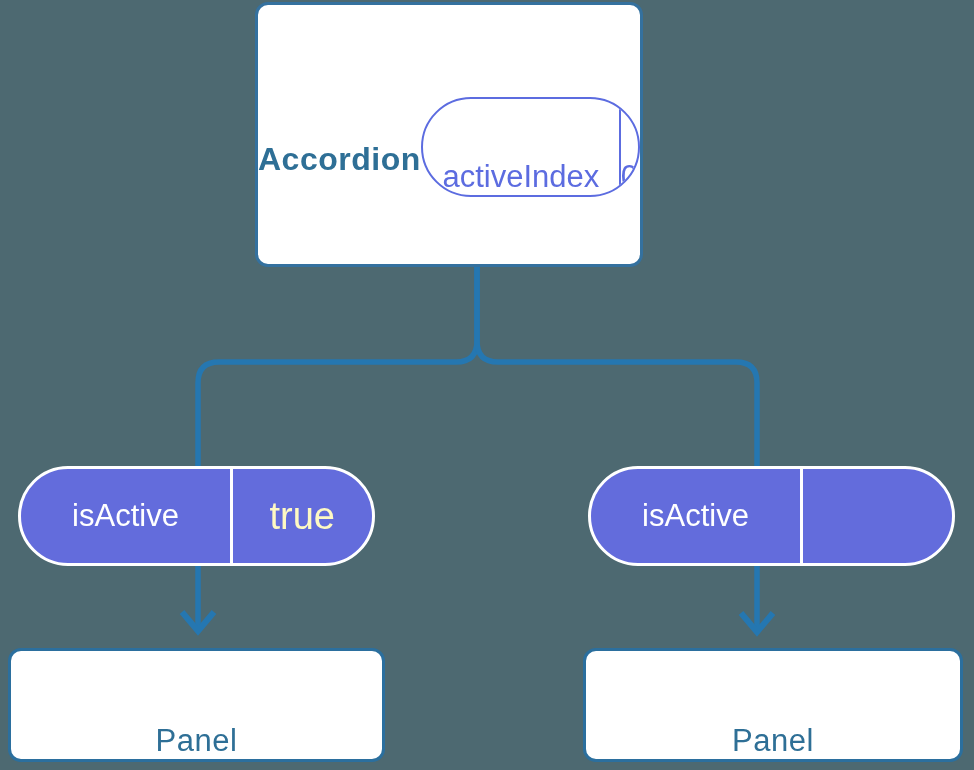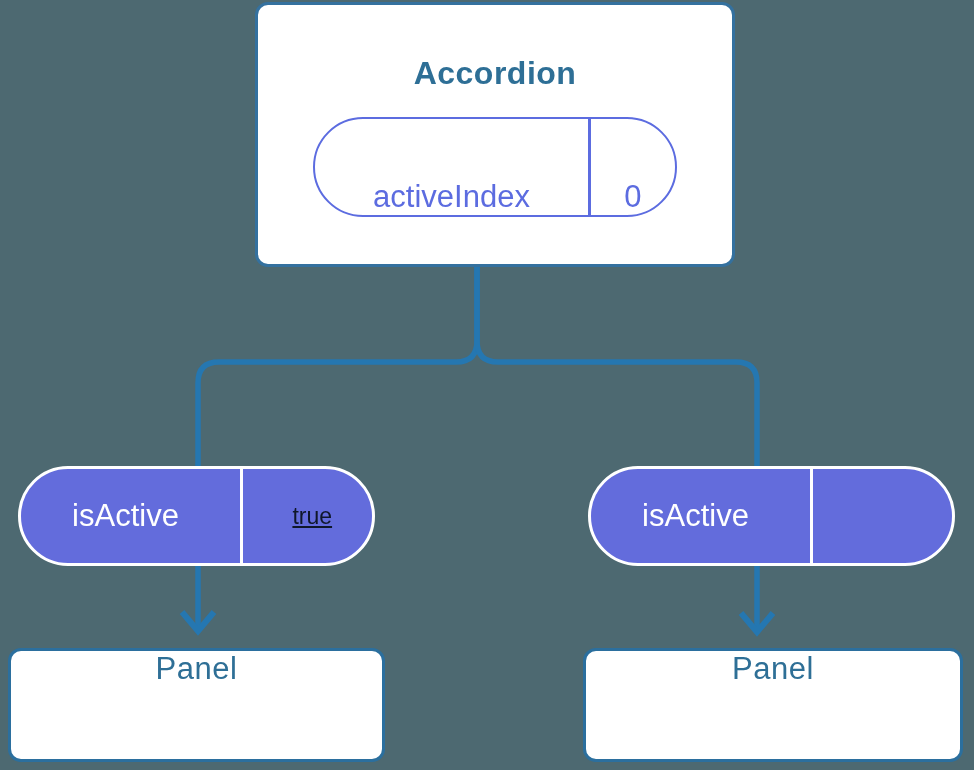--- a/index.html
+++ b/index.html
@@ -11,27 +11,27 @@
     position: relative;
   }
   .canvas { position: absolute; inset: 0; width: 974px; height: 770px; }
 
   
   .connector-svg { position: absolute; left: 0; top: 0; z-index: 1; }
 
   
   .root-node {
     position: absolute; left: 255px; top: 2px;
-    width: 480px; height: 265px;
+    width: 388px; height: 265px;
     background: #ffffff;
     border: 3px solid #34719f;
     border-radius: 13px;
     box-sizing: border-box;
     z-index: 2;
-    display: flex; flex-direction: column; align-items: center;
+    display: flex; flex-direction: row; align-items: center;
   }
   .root-title {
     margin-top: 48px;
     height: 40px; line-height: 40px;
     font-size: 32px; font-weight: 600;
     color: #2e6f96;
     letter-spacing: 0.5px;
   }
   .state-pill {
     margin-top: 24px;
@@ -61,46 +61,45 @@
   .prop-pill {
     position: absolute;
     height: 100px;
     background: #636cdc;
     border: 3px solid #ffffff;
     border-radius: 52px;
     box-sizing: border-box;
     z-index: 3;
     display: flex; align-items: stretch;
     overflow: hidden;
-    gap: 10px;
   }
   .prop-pill.left  { left: 18px;  top: 466px; width: 357px; }
   .prop-pill.right { left: 588px; top: 466px; width: 367px; }
   .prop-pill .seg-label {
     width: 209px;
     display: flex; align-items: center; justify-content: center;
     font-size: 31px; color: #ffffff;
   }
   .prop-pill .divider { width: 2.5px; background: #ffffff; height: 100%; }
   .prop-pill .seg-value {
     flex: 1;
     display: flex; align-items: center; justify-content: center;
-    font-size: 23px; color: #0f172a; text-decoration: underline;
+    font-size: 38px; color: #fef9c3;
   }
 
   
   .panel-node {
     position: absolute;
     height: 114px;
     background: #ffffff;
     border: 3px solid #2b6f9e;
     border-radius: 13px;
     box-sizing: border-box;
     z-index: 2;
-    display: flex; align-items: flex-start; justify-content: center;
+    display: flex; align-items: flex-end; justify-content: center;
   }
   .panel-node.left  { left: 8px;   top: 648px; width: 377px; }
   .panel-node.right { left: 583px; top: 648px; width: 380px; }
   .panel-title { font-size: 31px; font-weight: 500; color: #2e6f96; letter-spacing: 0.5px; }
 </style>
 </head>
 <body>
 
 <div class="canvas">
 

